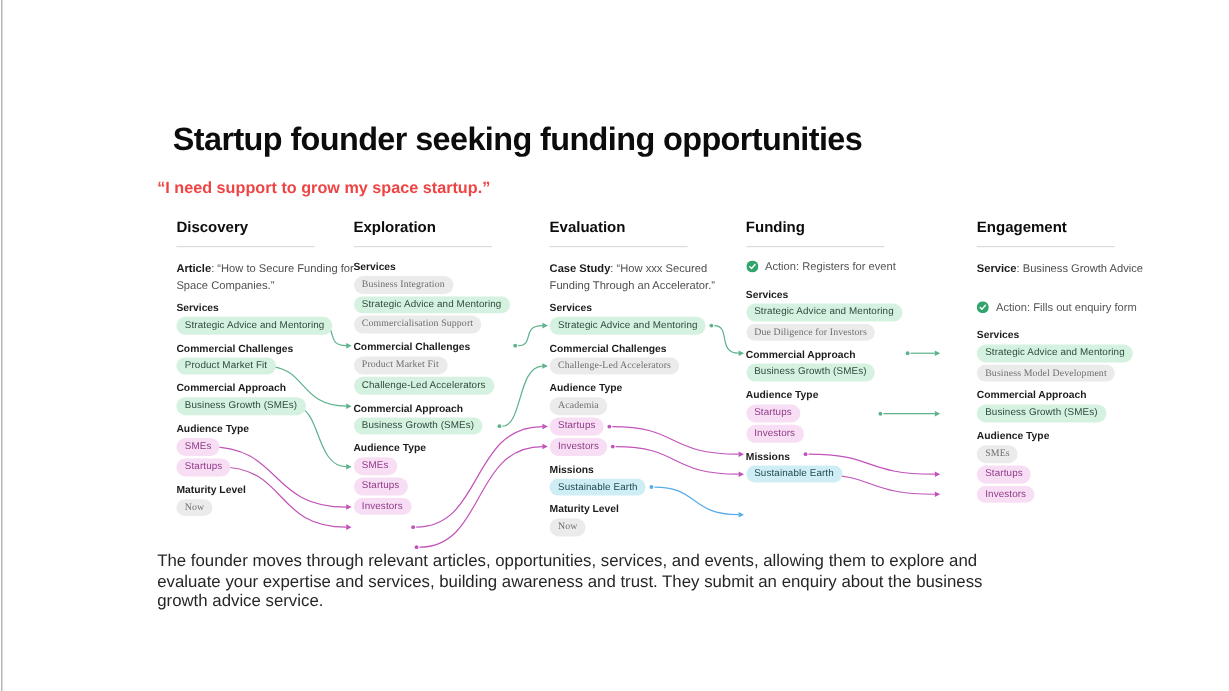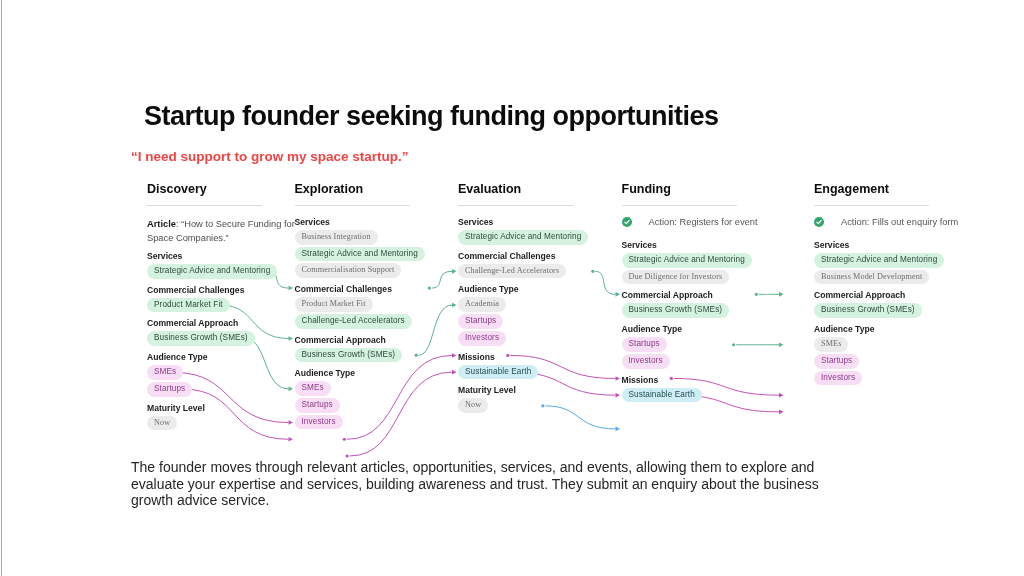--- a/index.html
+++ b/index.html
@@ -16,21 +16,21 @@
   .subtitle {
     position:absolute; left:131px; top:149px; margin:0;
     font-size:13.5px; font-weight:700; color:#ef4444;
   }
   .board { position:absolute; left:131px; top:182px; width:812px; height:274px; }
   .column { position:absolute; top:0; width:148px; }
   .col-header { margin:0; font-size:12.5px; font-weight:700; color:#0c0c0c; }
   .col-divider { border:none; border-top:1px solid #dcdcdc; width:115px; margin:9px 0 11px 0; }
   .col-intro { font-size:9.3px; line-height:14px; color:#4e4e4e; min-height:30px; margin:0 0 4px 0; }
   .col-intro b { color:#1a1a1a; }
-  .action-row { display:flex; align-items:center; gap:17px; margin:3px 0 13px 0; font-size:9.3px; color:#565656; }
+  .action-row { display:flex; align-items:center; gap:6px; margin:3px 0 13px 0; font-size:9.3px; color:#565656; }
   .check-icon { width:10px; height:10px; flex:0 0 auto; display:block; }
   .group { margin-bottom:6px; }
   .group-label { margin:0 0 3px 0; font-size:8.6px; font-weight:700; color:#1c1c1c; }
   .pill-list { display:flex; flex-direction:column; align-items:flex-start; gap:2px; }
   .pill {
     font-size:8.2px; line-height:1; padding:3px 7px 3.5px; border-radius:8px;
     white-space:nowrap; letter-spacing:0.1px;
   }
   .pill-green { background:var(--pill_green_bg); color:var(--pill_green_text); }
   .pill-pink  { background:var(--pill_pink_bg);  color:var(--pill_pink_text); }
@@ -169,20 +169,21 @@
         <div class="pill-list">
           <span class="pill pill-pink" id="pill-expl-smes">SMEs</span>
           <span class="pill pill-pink" id="pill-expl-startups">Startups</span>
           <span class="pill pill-pink" id="pill-expl-investors">Investors</span>
         </div>
       </div>
     </div>
     <div class="column" style="left: 327px;">
       <h3 class="col-header">Evaluation</h3>
       <hr class="col-divider">
+      <p class="col-intro"><b>Case Study</b><span>: “How xxx Secured Funding Through an Accelerator.”</span></p>
       <div class="group">
         <p class="group-label">Services</p>
         <div class="pill-list">
           <span class="pill pill-green" id="pill-eval-sam">Strategic Advice and Mentoring</span>
         </div>
       </div>
       <div class="group">
         <p class="group-label">Commercial Challenges</p>
         <div class="pill-list">
           <span class="pill pill-gray" id="pill-eval-cla">Challenge-Led Accelerators</span>
@@ -244,20 +245,21 @@
       <div class="group">
         <p class="group-label">Missions</p>
         <div class="pill-list">
           <span class="pill pill-teal" id="pill-dec-se">Sustainable Earth</span>
         </div>
       </div>
     </div>
     <div class="column" style="left: 658px; margin-left: 25px;">
       <h3 class="col-header">Engagement</h3>
       <hr class="col-divider">
+      <p class="col-intro"><b>Service</b><span>: Business Growth Advice</span></p>
       <div class="action-row">
         <span>
           <svg class="check-icon" viewBox="0 0 10 10">
             <circle cx="5" cy="5" r="5" fill="#31a46c"></circle>
             <path d="M2.8 5.2 L4.3 6.7 L7.2 3.4" stroke="#ffffff" stroke-width="1.2" fill="none" stroke-linecap="round" stroke-linejoin="round"></path>
           </svg>
         </span>
         <span>Action: Fills out enquiry form</span>
       </div>
       <div class="group">

